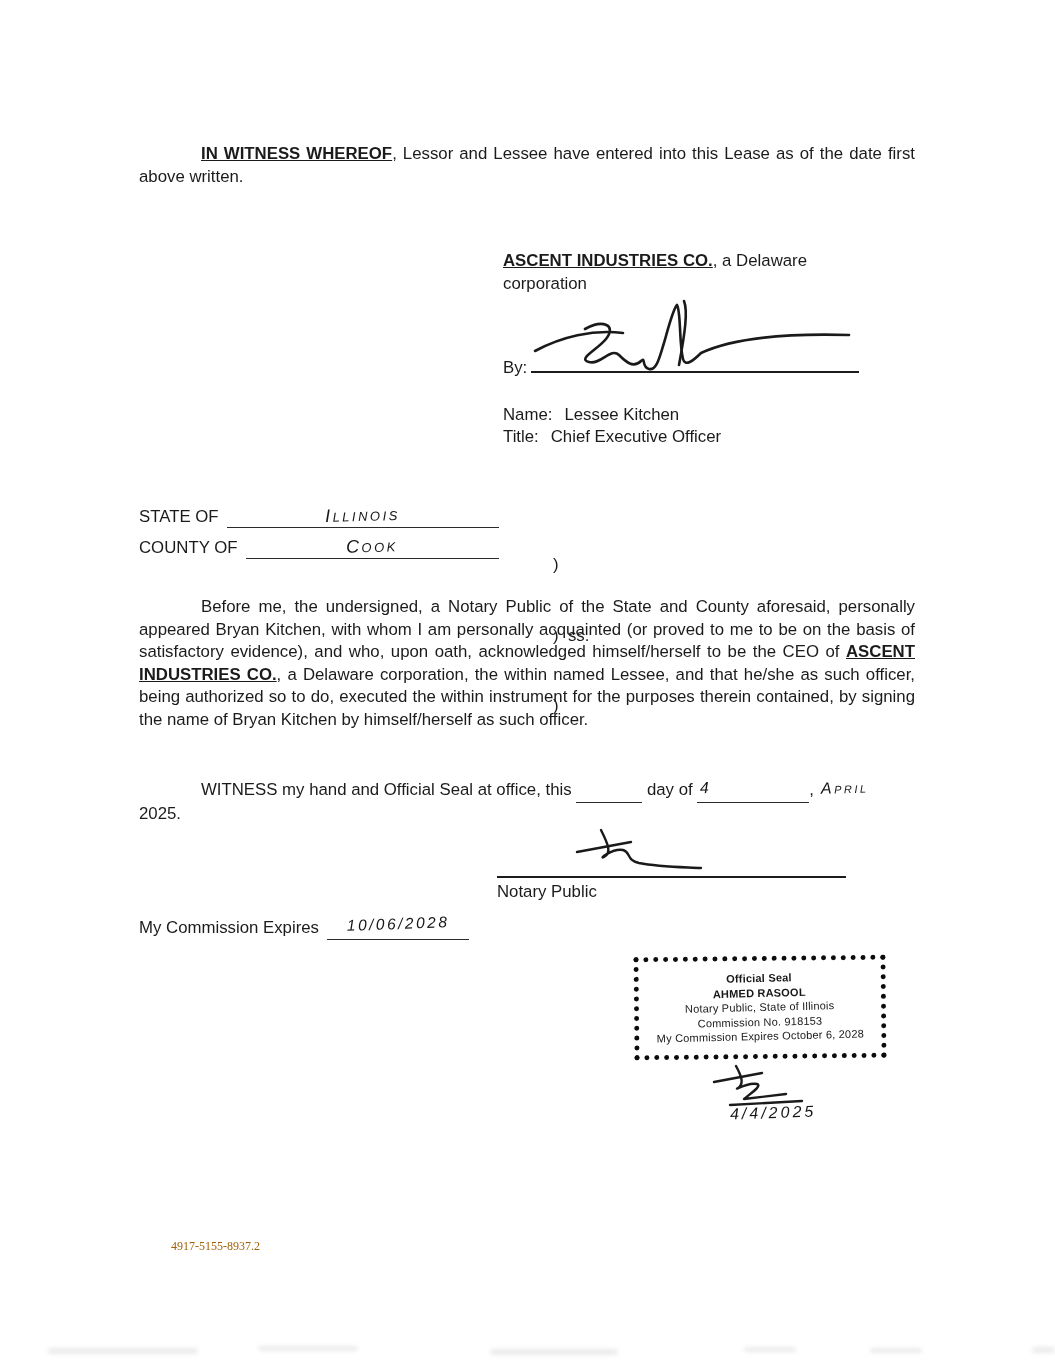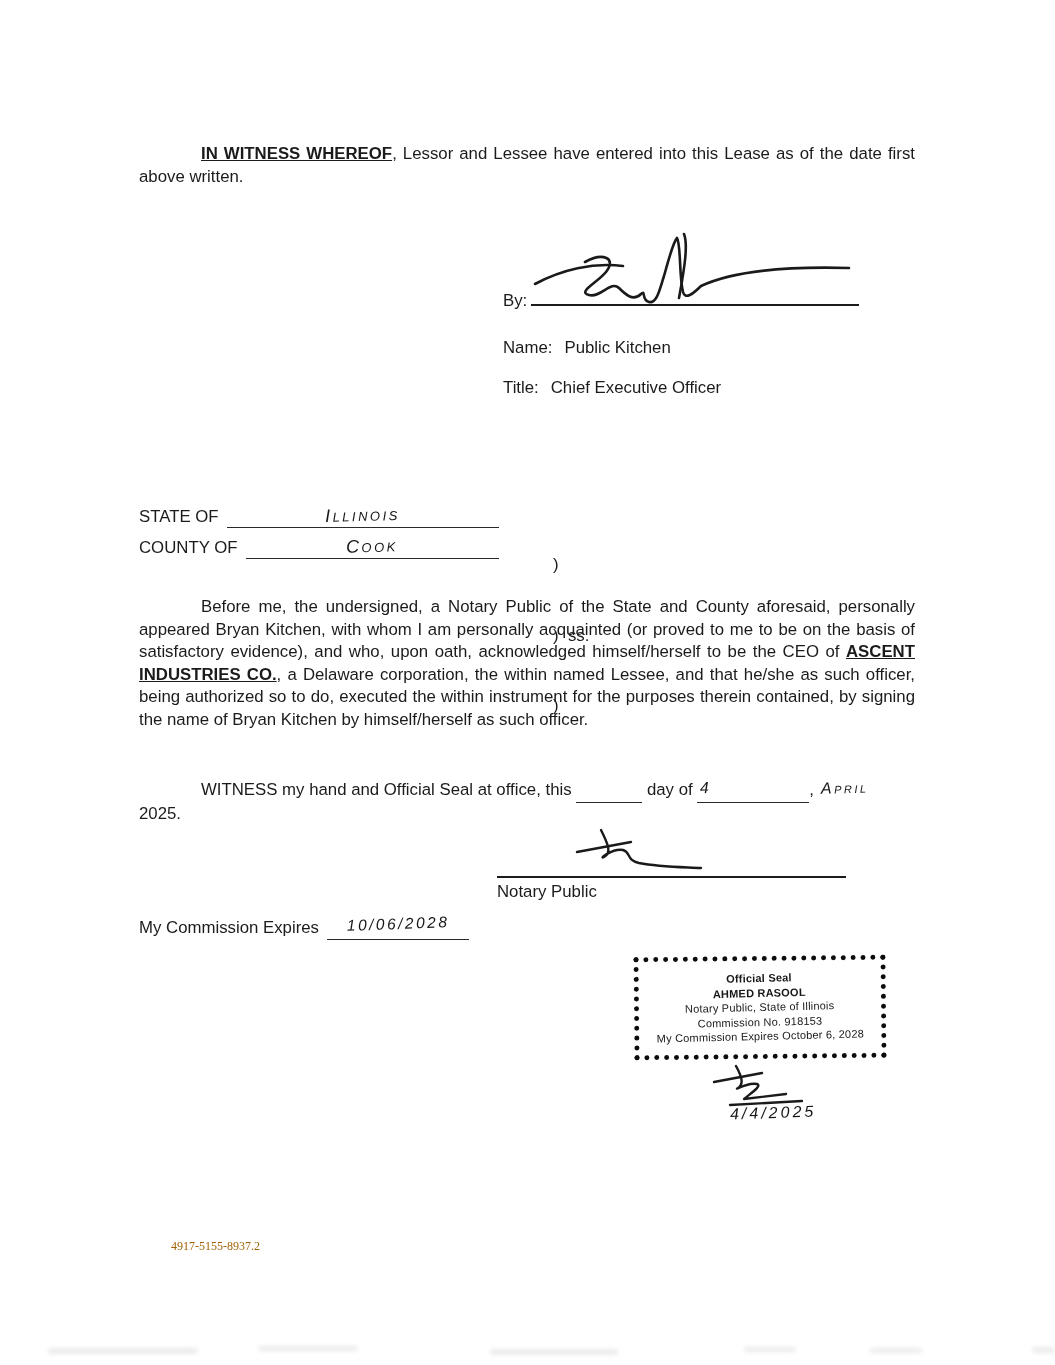--- a/index.html
+++ b/index.html
@@ -24,21 +24,21 @@
   .indent { text-indent: 62px; }
   .b { font-weight: bold; text-decoration: underline; }
 
   
   .lessee-block { position: absolute; left: 503px; top: 228px; width: 356px; font-size: 16.8px; line-height: 22.5px; }
   .lessee-heading { font-weight: bold; }
   .company { margin-top: 22px; width: 340px; }
   .by-row { position: relative; margin-top: 62px; display: flex; align-items: baseline; }
   .sig-line { flex: 1; border-bottom: 2px solid #1c1c1c; height: 4px; margin-left: 4px; }
   .by-sig { position: absolute; left: 24px; top: -58px; pointer-events: none; }
-  .name-row, .title-row { margin-top: 18px; }
+  .name-row, .title-row { }
   .name-row { margin-top: 24px; }
   .label-gap { margin-left: 12px; }
 
   
   .venue { position: absolute; left: 139px; top: 506px; width: 360px; font-size: 16.8px; }
   .venue-row { display: flex; align-items: baseline; }
   .venue-row + .venue-row { margin-top: 9px; }
   .fill {
     flex: 1; border-bottom: 1.7px solid #2a2a2a;
     text-align: center; margin-left: 8px; min-height: 22px;
@@ -110,30 +110,31 @@
   svg.sig path { fill: none; stroke: #1a1a1a; stroke-linecap: round; stroke-linejoin: round; }
 </style>
 </head>
 <body>
 
 <div class="page">
 
   <p class="para indent" style="top:143px"><span class="b">IN WITNESS WHEREOF</span><span>, Lessor and Lessee have entered into this Lease as of the date first above written.</span></p>
 
   <div class="lessee-block">
+    <div class="company"><span class="b">ASCENT INDUSTRIES CO.</span><span>, a Delaware corporation</span></div>
     <div class="by-row">
       <span>By:</span>
       <svg class="by-sig sig" width="330" height="78" viewBox="0 0 330 78">
         <path stroke-width="2.6" d="M8 52 C 34 38, 66 30, 96 34"></path>
         <path stroke-width="2.6" d="M58 30 C 76 20, 90 26, 79 40 C 70 51, 50 60, 62 63 C 74 66, 84 48, 92 56 C 98 62, 106 70, 114 62 C 119 57, 114 68, 122 70 C 130 72, 133 56, 137 44 C 141 30, 146 10, 150 6 C 154 12, 152 44, 156 60 C 158 68, 166 62, 174 54 C 204 40, 252 34, 322 36"></path>
         <path stroke-width="2.6" d="M152 66 C 158 34, 161 12, 157 2"></path>
       </svg>
       <span class="sig-line"></span>
     </div>
-    <div class="name-row"><span>Name:</span><span class="label-gap">Public Kitchen</span></div>
+    <div class="name-row"><span>Name:</span><span class="label-gap">Lessee Kitchen</span></div>
     <div class="title-row"><span>Title:</span><span class="label-gap">Chief Executive Officer</span></div>
   </div>
 
   <div class="venue">
     <div class="venue-row">
       <span>STATE OF</span>
       <span class="fill"><span class="hand">Illinois</span></span>
     </div>
     <div class="venue-row">
       <span>COUNTY OF</span>

